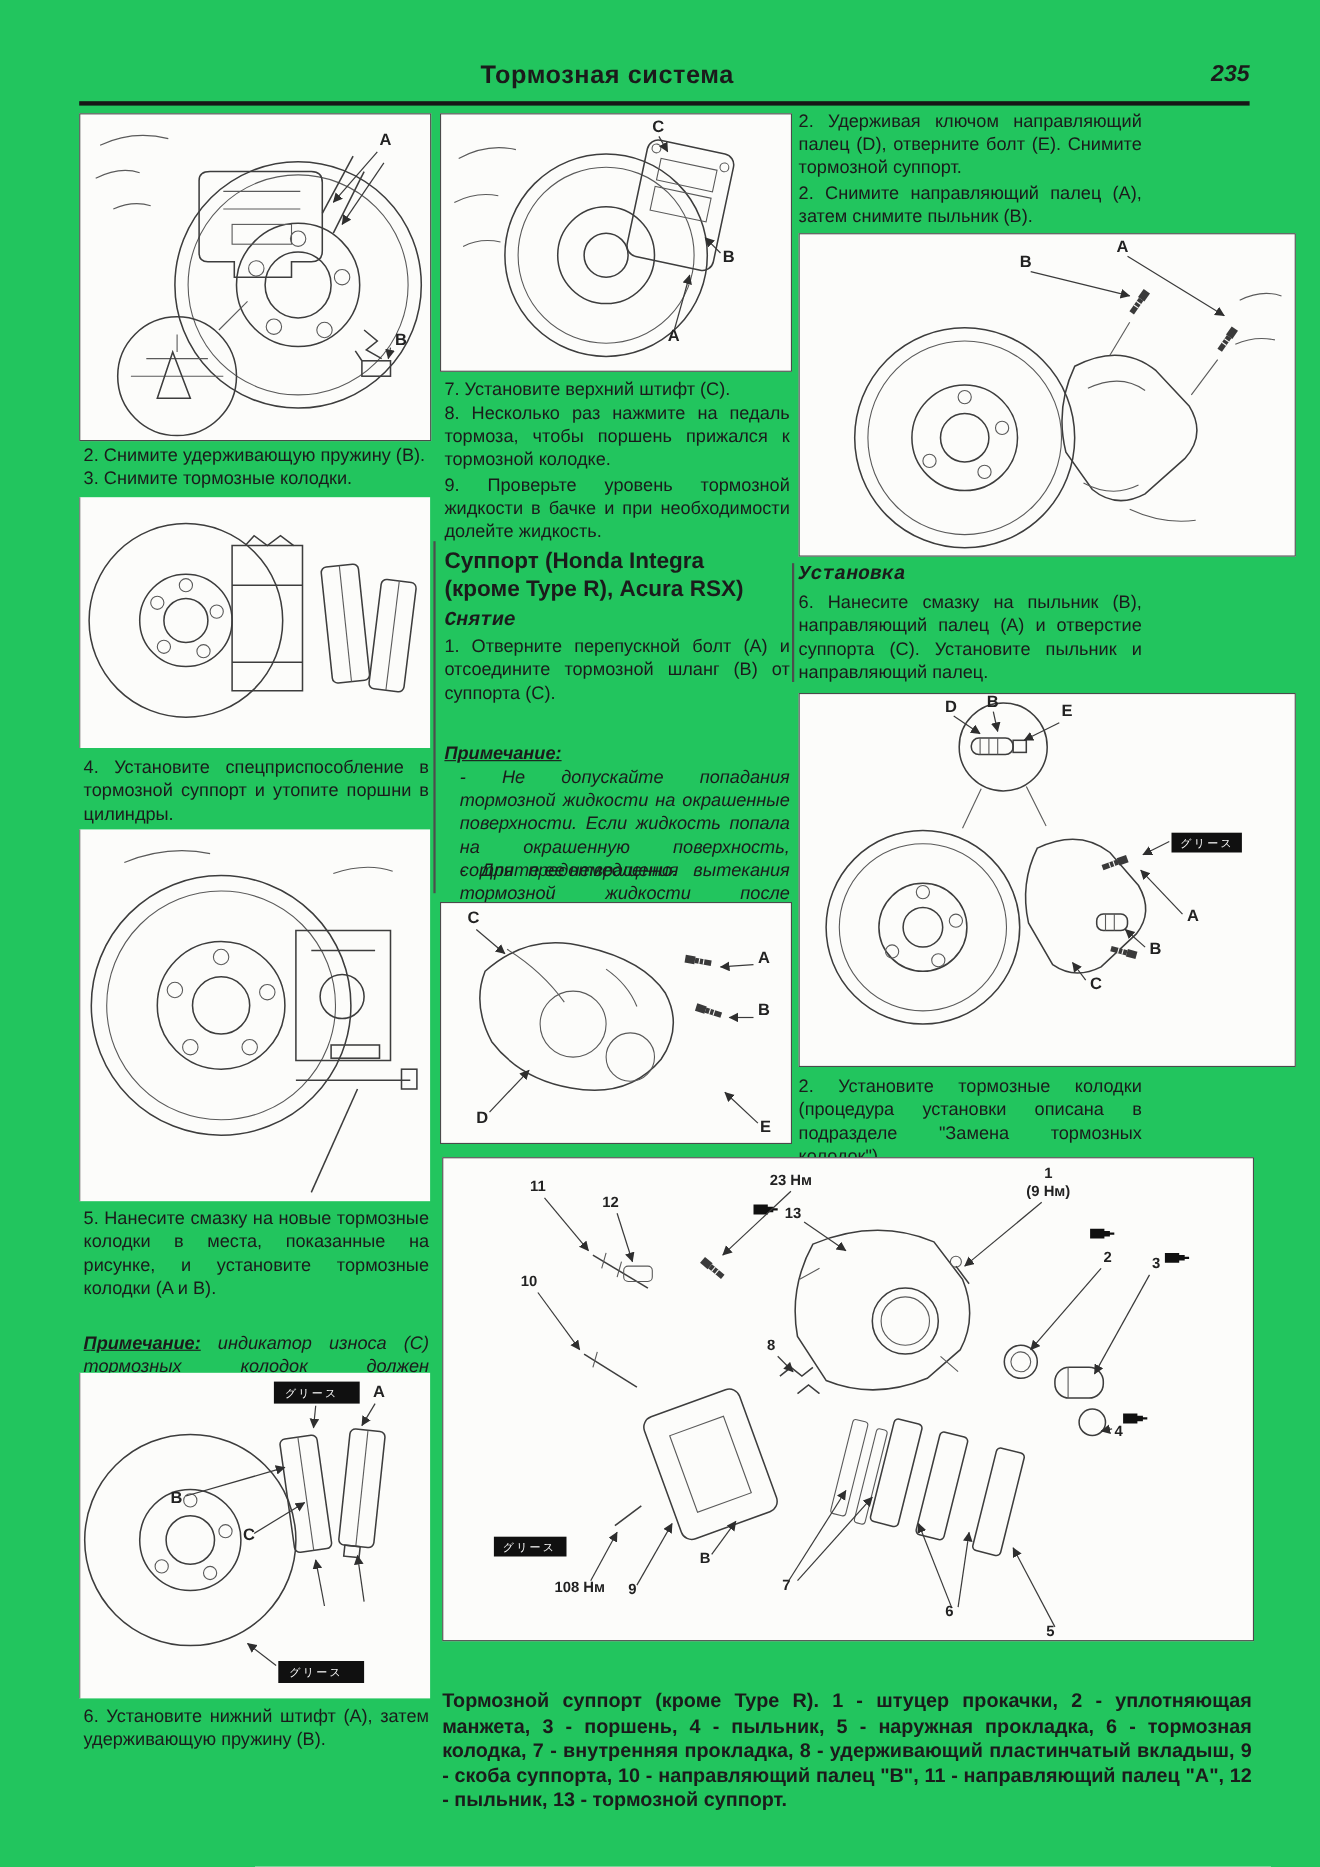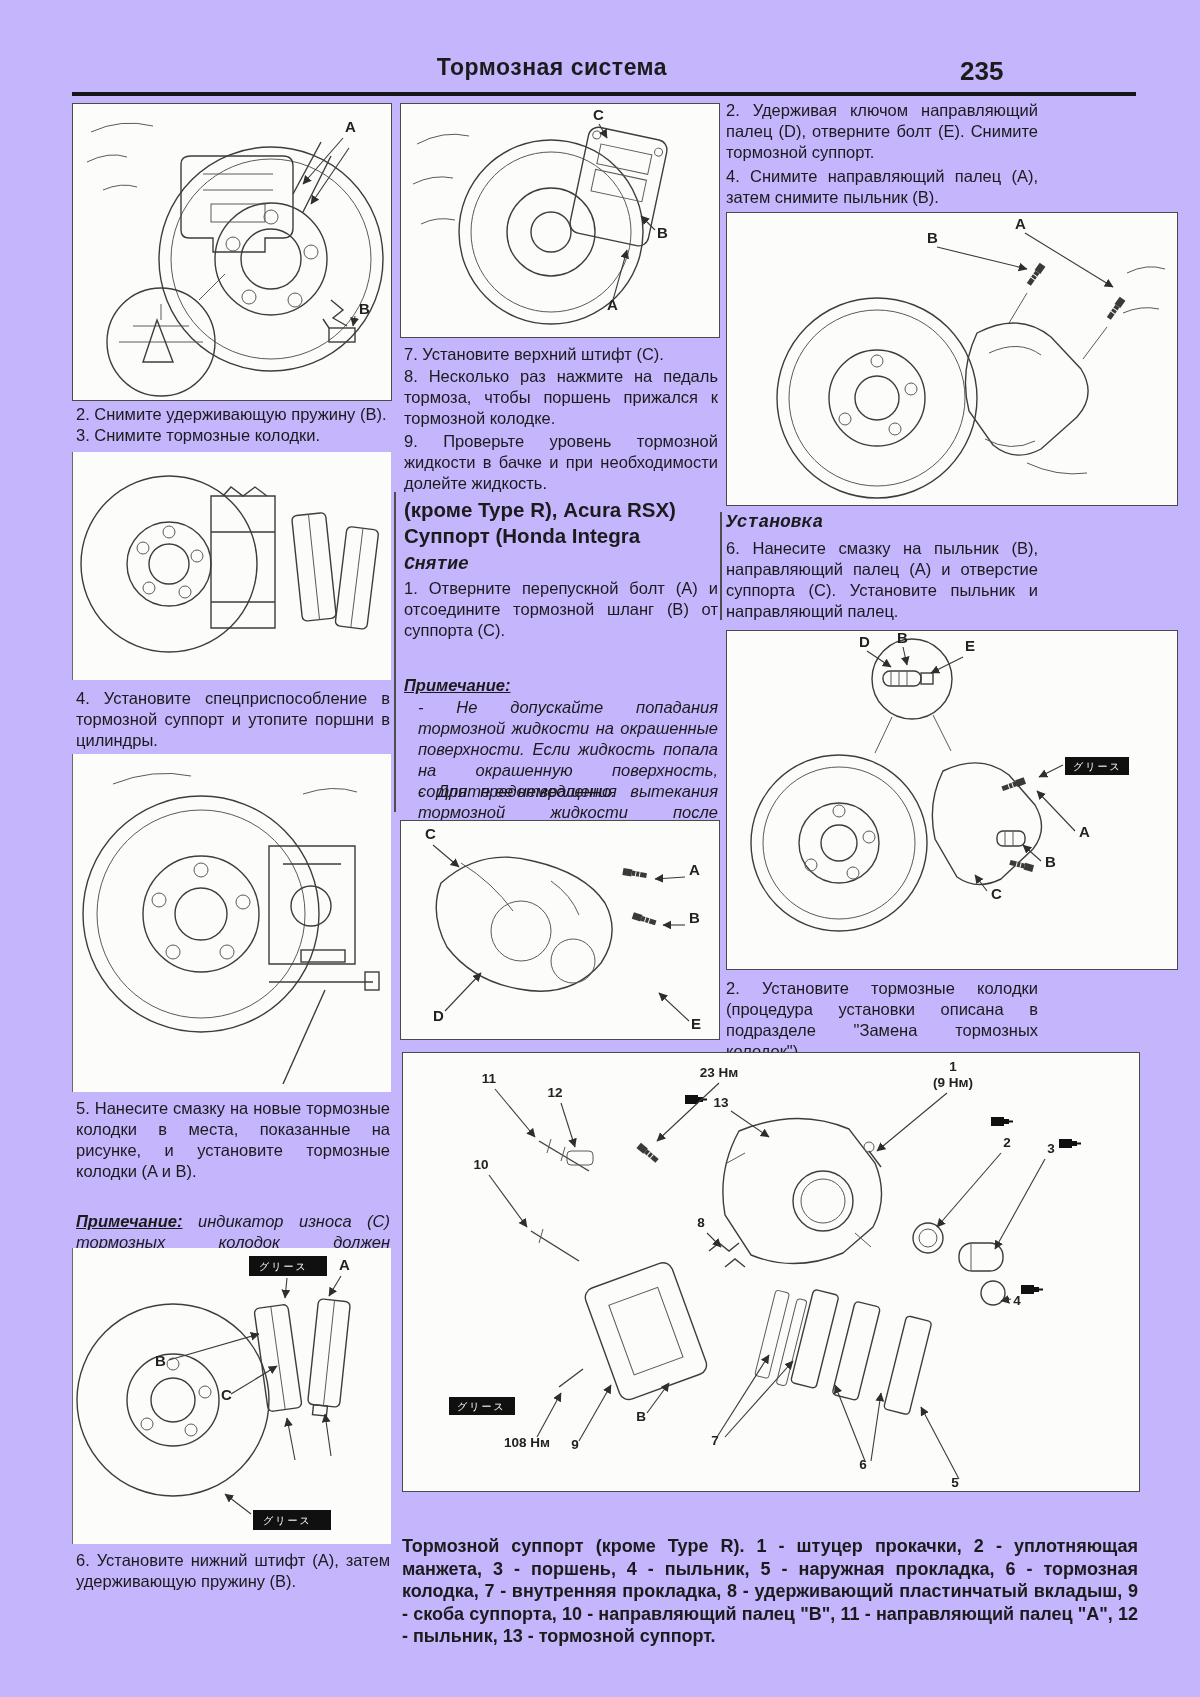--- a/index.html
+++ b/index.html
@@ -1,26 +1,26 @@
 <!DOCTYPE html>
 <html><head>
 <meta charset="utf-8">
 <style>
   html,body{margin:0;padding:0;background:#e8e8e6;}
-  .page{position:relative;width:1200px;height:1697px;background:#c4b5fd;
+  .page{position:relative;width:1200px;height:1697px;background:#22c55e;
         font-family:"Liberation Sans",sans-serif;color:#1b1b1b;overflow:hidden;}
   .txt{position:absolute;font-size:16.5px;line-height:21px;text-align:justify;}
   .line{position:absolute;font-size:16.5px;line-height:21px;white-space:nowrap;}
   .it{font-style:italic;margin-top:31px;}
   .b{font-weight:bold;}
   .u{text-decoration:underline;}
   .hdr-title{position:absolute;left:72px;top:54px;width:960px;text-align:center;
              font-size:23px;font-weight:bold;letter-spacing:.5px;}
-  .hdr-num{position:absolute;left:960px;top:56px;width:176px;text-align:left;
-           font-size:26px;font-weight:bold;}
+  .hdr-num{position:absolute;left:960px;top:56px;width:176px;text-align:right;
+           font-size:21px;font-weight:bold;font-style:italic;}
   .hdr-rule{position:absolute;left:72px;top:92px;width:1064px;height:4px;background:#161616;}
   .figbox{position:absolute;border:1.5px solid #4a4a4a;background:#fcfcfa;}
   .figrule{position:absolute;border-left:1.5px solid #6b6b6b;background:#fcfcfa;}
   .figbox svg,.figrule svg{display:block;width:100%;height:100%;}
   .sk{stroke:#3d3d3d;fill:none;stroke-width:1.4px;}
   .sk2{stroke:#5a5a5a;fill:none;stroke-width:1px;}
   .lead{stroke:#3a3a3a;fill:none;stroke-width:1.1px;marker-end:url(#arr);}
   .flabel{font-family:"Liberation Sans",sans-serif;font-size:15px;font-weight:bold;fill:#222;}
   .tlabel{font-family:"Liberation Sans",sans-serif;font-size:13.5px;font-weight:bold;fill:#222;}
   .gtag-r{fill:#101010;}
@@ -203,22 +203,22 @@
       <line class="lead" x1="212" y1="196" x2="226" y2="146"></line>
     </svg>
   </div>
 
   <div class="line" style="left:404px;top:344px">7. Установите верхний штифт (C).</div>
   <div class="txt" style="left:404px;top:366px;width:314px">8. Несколько раз нажмите на педаль тормоза, чтобы поршень прижался к тормозной колодке.</div>
   <div class="txt" style="left:404px;top:431px;width:314px">9. Проверьте уровень тормозной жидкости в бачке и при необходимости долейте жидкость.</div>
 
   <div class="cbar" style="left:394px;top:492px;height:320px"></div>
   <div class="sec-head" style="left:404px;top:497px;width:314px">
+    <div>Суппорт (Honda Integra</div>
     <div>(кроме Type R), Acura RSX)</div>
-    <div>Суппорт (Honda Integra</div>
   </div>
   <div class="sub-head" style="left:404px;top:554px">Снятие</div>
   <div class="txt" style="left:404px;top:578px;width:314px">1. Отверните перепускной болт (A) и отсоедините тормозной шланг (B) от суппорта (C).</div>
   <div class="line it u b" style="left:404px;top:644px">Примечание:</div>
   <div class="txt it" style="left:404px;top:666px;width:314px;padding-left:14px;box-sizing:border-box">- Не допускайте попадания тормозной жидкости на окрашенные поверхности. Если жидкость попала на окрашенную поверхность, сотрите ее немедленно.</div>
   <div class="txt it" style="left:404px;top:750px;width:314px;padding-left:14px;box-sizing:border-box">- Для предотвращения вытекания тормозной жидкости после отсоединения шланга заглушите его.</div>
 
   <div class="figbox" style="left:400px;top:820px;width:318px;height:218px">
     <svg viewBox="0 0 318 218">
       <path class="sk" d="M40,62 q40,-36 92,-22 q52,12 72,42 q16,30 -4,60 q-30,36 -82,26 q-46,-8 -72,-42 q-18,-34 -6,-64 z"></path>
@@ -238,21 +238,21 @@
       <text class="flabel" x="288" y="102">B</text>
       <line class="lead" x1="284" y1="104" x2="262" y2="104"></line>
       <text class="flabel" x="32" y="200">D</text>
       <line class="lead" x1="44" y1="190" x2="80" y2="152"></line>
       <text class="flabel" x="290" y="208">E</text>
       <line class="lead" x1="288" y1="200" x2="258" y2="172"></line>
     </svg>
   </div>
 
   <div class="txt" style="left:726px;top:100px;width:312px">2. Удерживая ключом направляющий палец (D), отверните болт (E). Снимите тормозной суппорт.</div>
-  <div class="txt" style="left:726px;top:166px;width:312px">4. Снимите направляющий палец (A), затем снимите пыльник (B).</div>
+  <div class="txt" style="left:726px;top:166px;width:312px">2. Снимите направляющий палец (A), затем снимите пыльник (B).</div>
 
   <div class="figbox" style="left:726px;top:212px;width:450px;height:292px">
     <svg viewBox="0 0 450 292">
       <path class="sk2" d="M400,60 q20,-10 38,-4 M396,100 q18,-8 36,-4 M300,250 q30,14 60,10"></path>
       <circle class="sk" cx="150" cy="185" r="100"></circle>
       <circle class="sk2" cx="150" cy="185" r="88"></circle>
       <circle class="sk" cx="150" cy="185" r="48"></circle>
       <circle class="sk" cx="150" cy="185" r="22"></circle>
       <circle class="sk2" cx="150" cy="148" r="6"></circle>
       <circle class="sk2" cx="184" cy="176" r="6"></circle>

